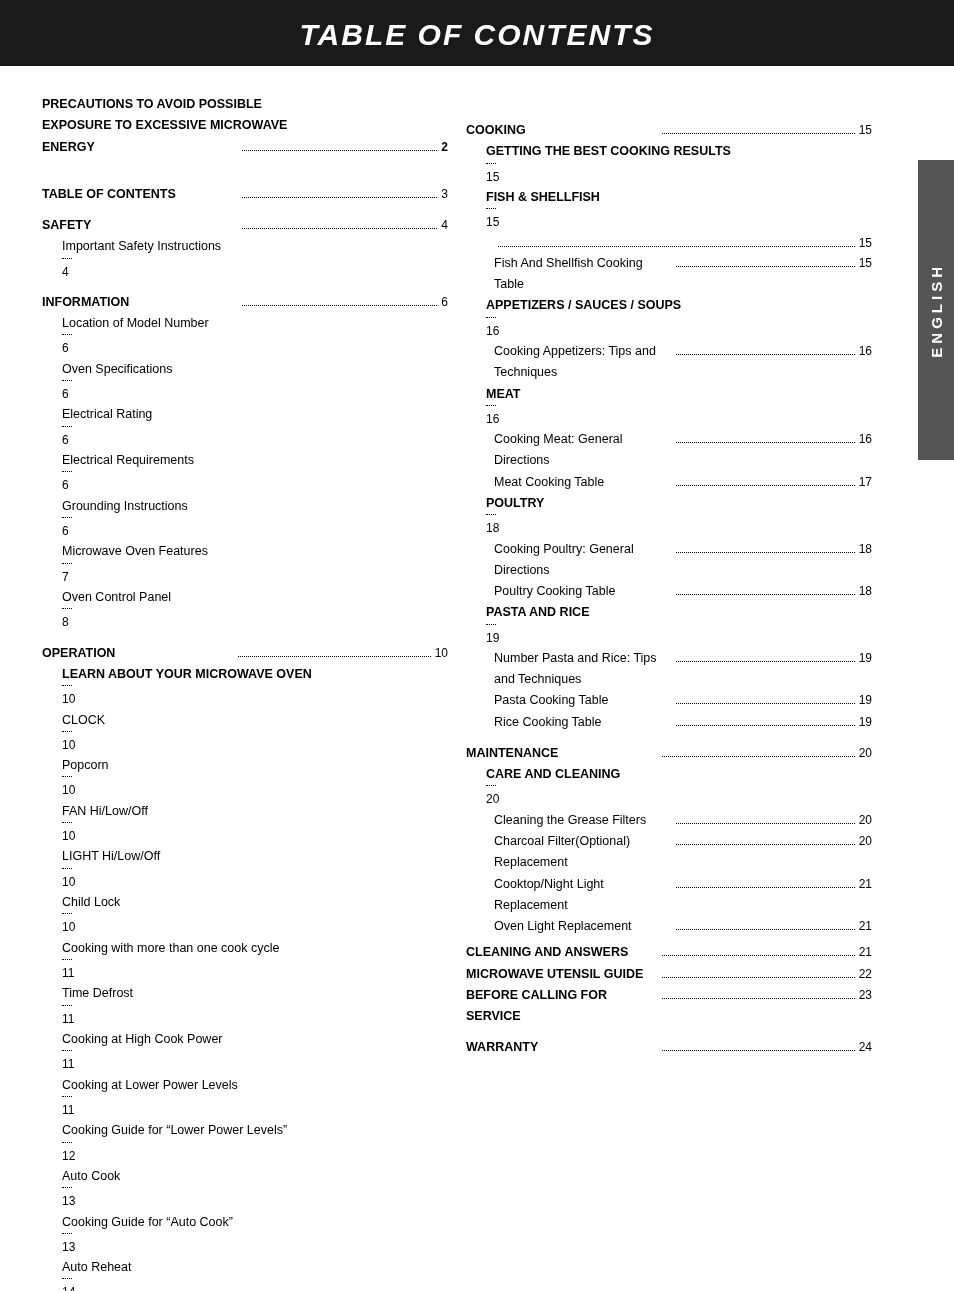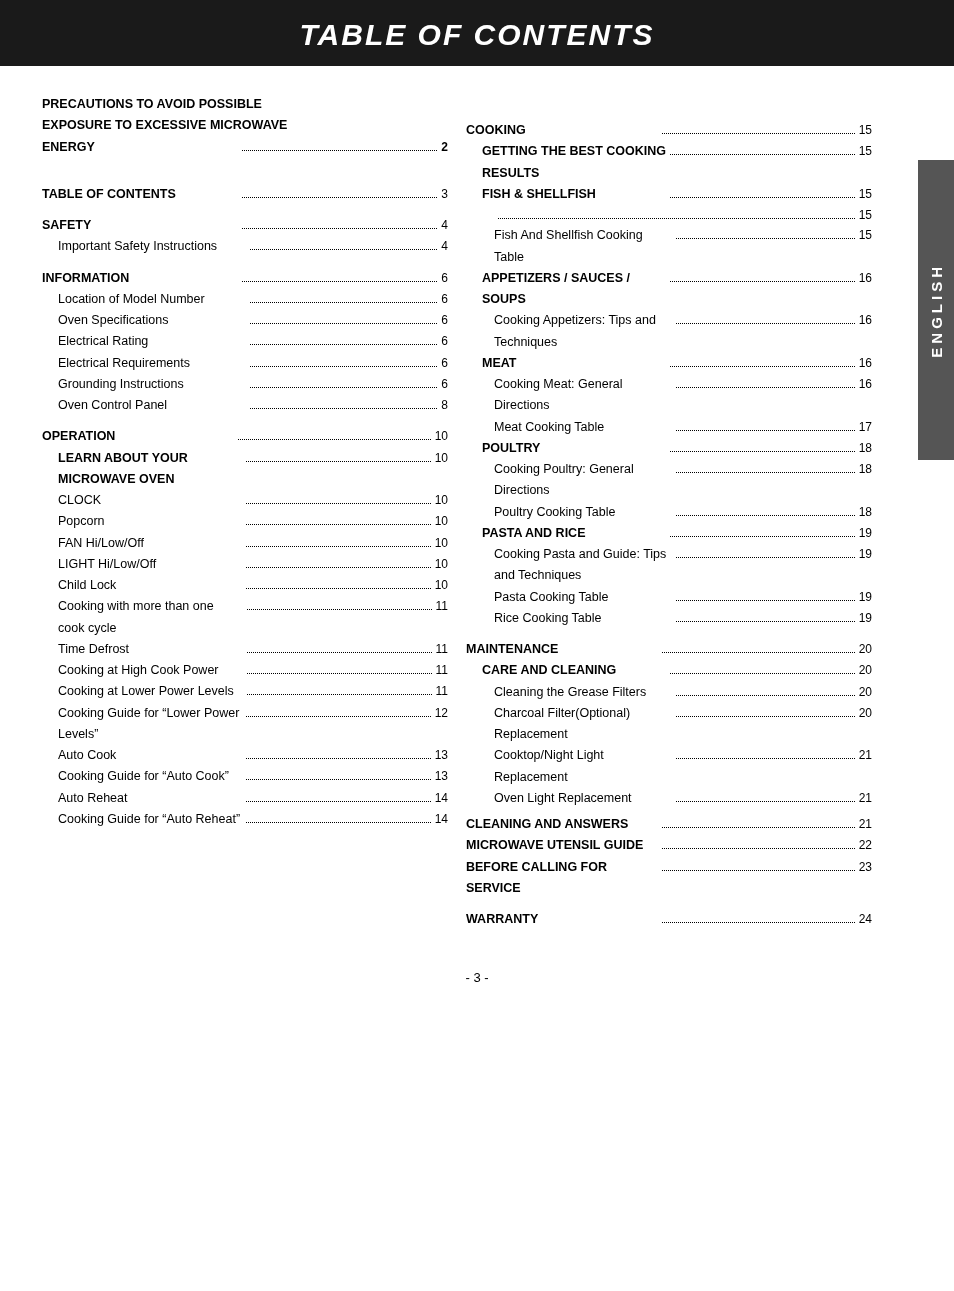--- a/index.html
+++ b/index.html
@@ -86,20 +86,21 @@
     .toc-entry .pagenum {
       white-space: nowrap;
       font-size: 12px;
     }
 
     .toc-entry-bold .label {
       font-weight: bold;
     }
     .toc-entry-sub {
       padding-left: 16px;
+      flex-direction: column;
     }
     .toc-entry-subsub {
       padding-left: 28px;
     }
 
     .spacer { height: 10px; }
     .spacer-sm { height: 5px; }
 
     
     .footer {
@@ -193,20 +194,25 @@
       <span class="label">Electrical Requirements</span>
       <span class="dots"></span>
       <span class="pagenum">6</span>
     </div>
     <div class="toc-entry toc-entry-sub">
       <span class="label">Grounding Instructions</span>
       <span class="dots"></span>
       <span class="pagenum">6</span>
     </div>
     <div class="toc-entry toc-entry-sub">
+      <span class="label">Microwave Oven Features</span>
+      <span class="dots"></span>
+      <span class="pagenum">7</span>
+    </div>
+    <div class="toc-entry toc-entry-sub">
       <span class="label">Oven Control Panel</span>
       <span class="dots"></span>
       <span class="pagenum">8</span>
     </div>
 
     <div class="spacer"></div>
 
     <div class="toc-entry toc-entry-bold">
       <span class="label">OPERATION</span>
       <span class="dots"></span>
@@ -361,21 +367,21 @@
       <span class="dots"></span>
       <span class="pagenum">18</span>
     </div>
 
     <div class="toc-entry toc-entry-bold toc-entry-sub">
       <span class="label">PASTA AND RICE</span>
       <span class="dots"></span>
       <span class="pagenum">19</span>
     </div>
     <div class="toc-entry toc-entry-subsub">
-      <span class="label">Cooking Pasta and Guide: Tips and Techniques</span>
+      <span class="label">Number Pasta and Rice: Tips and Techniques</span>
       <span class="dots"></span>
       <span class="pagenum">19</span>
     </div>
     <div class="toc-entry toc-entry-subsub">
       <span class="label">Pasta Cooking Table</span>
       <span class="dots"></span>
       <span class="pagenum">19</span>
     </div>
     <div class="toc-entry toc-entry-subsub">
       <span class="label">Rice Cooking Table</span>

